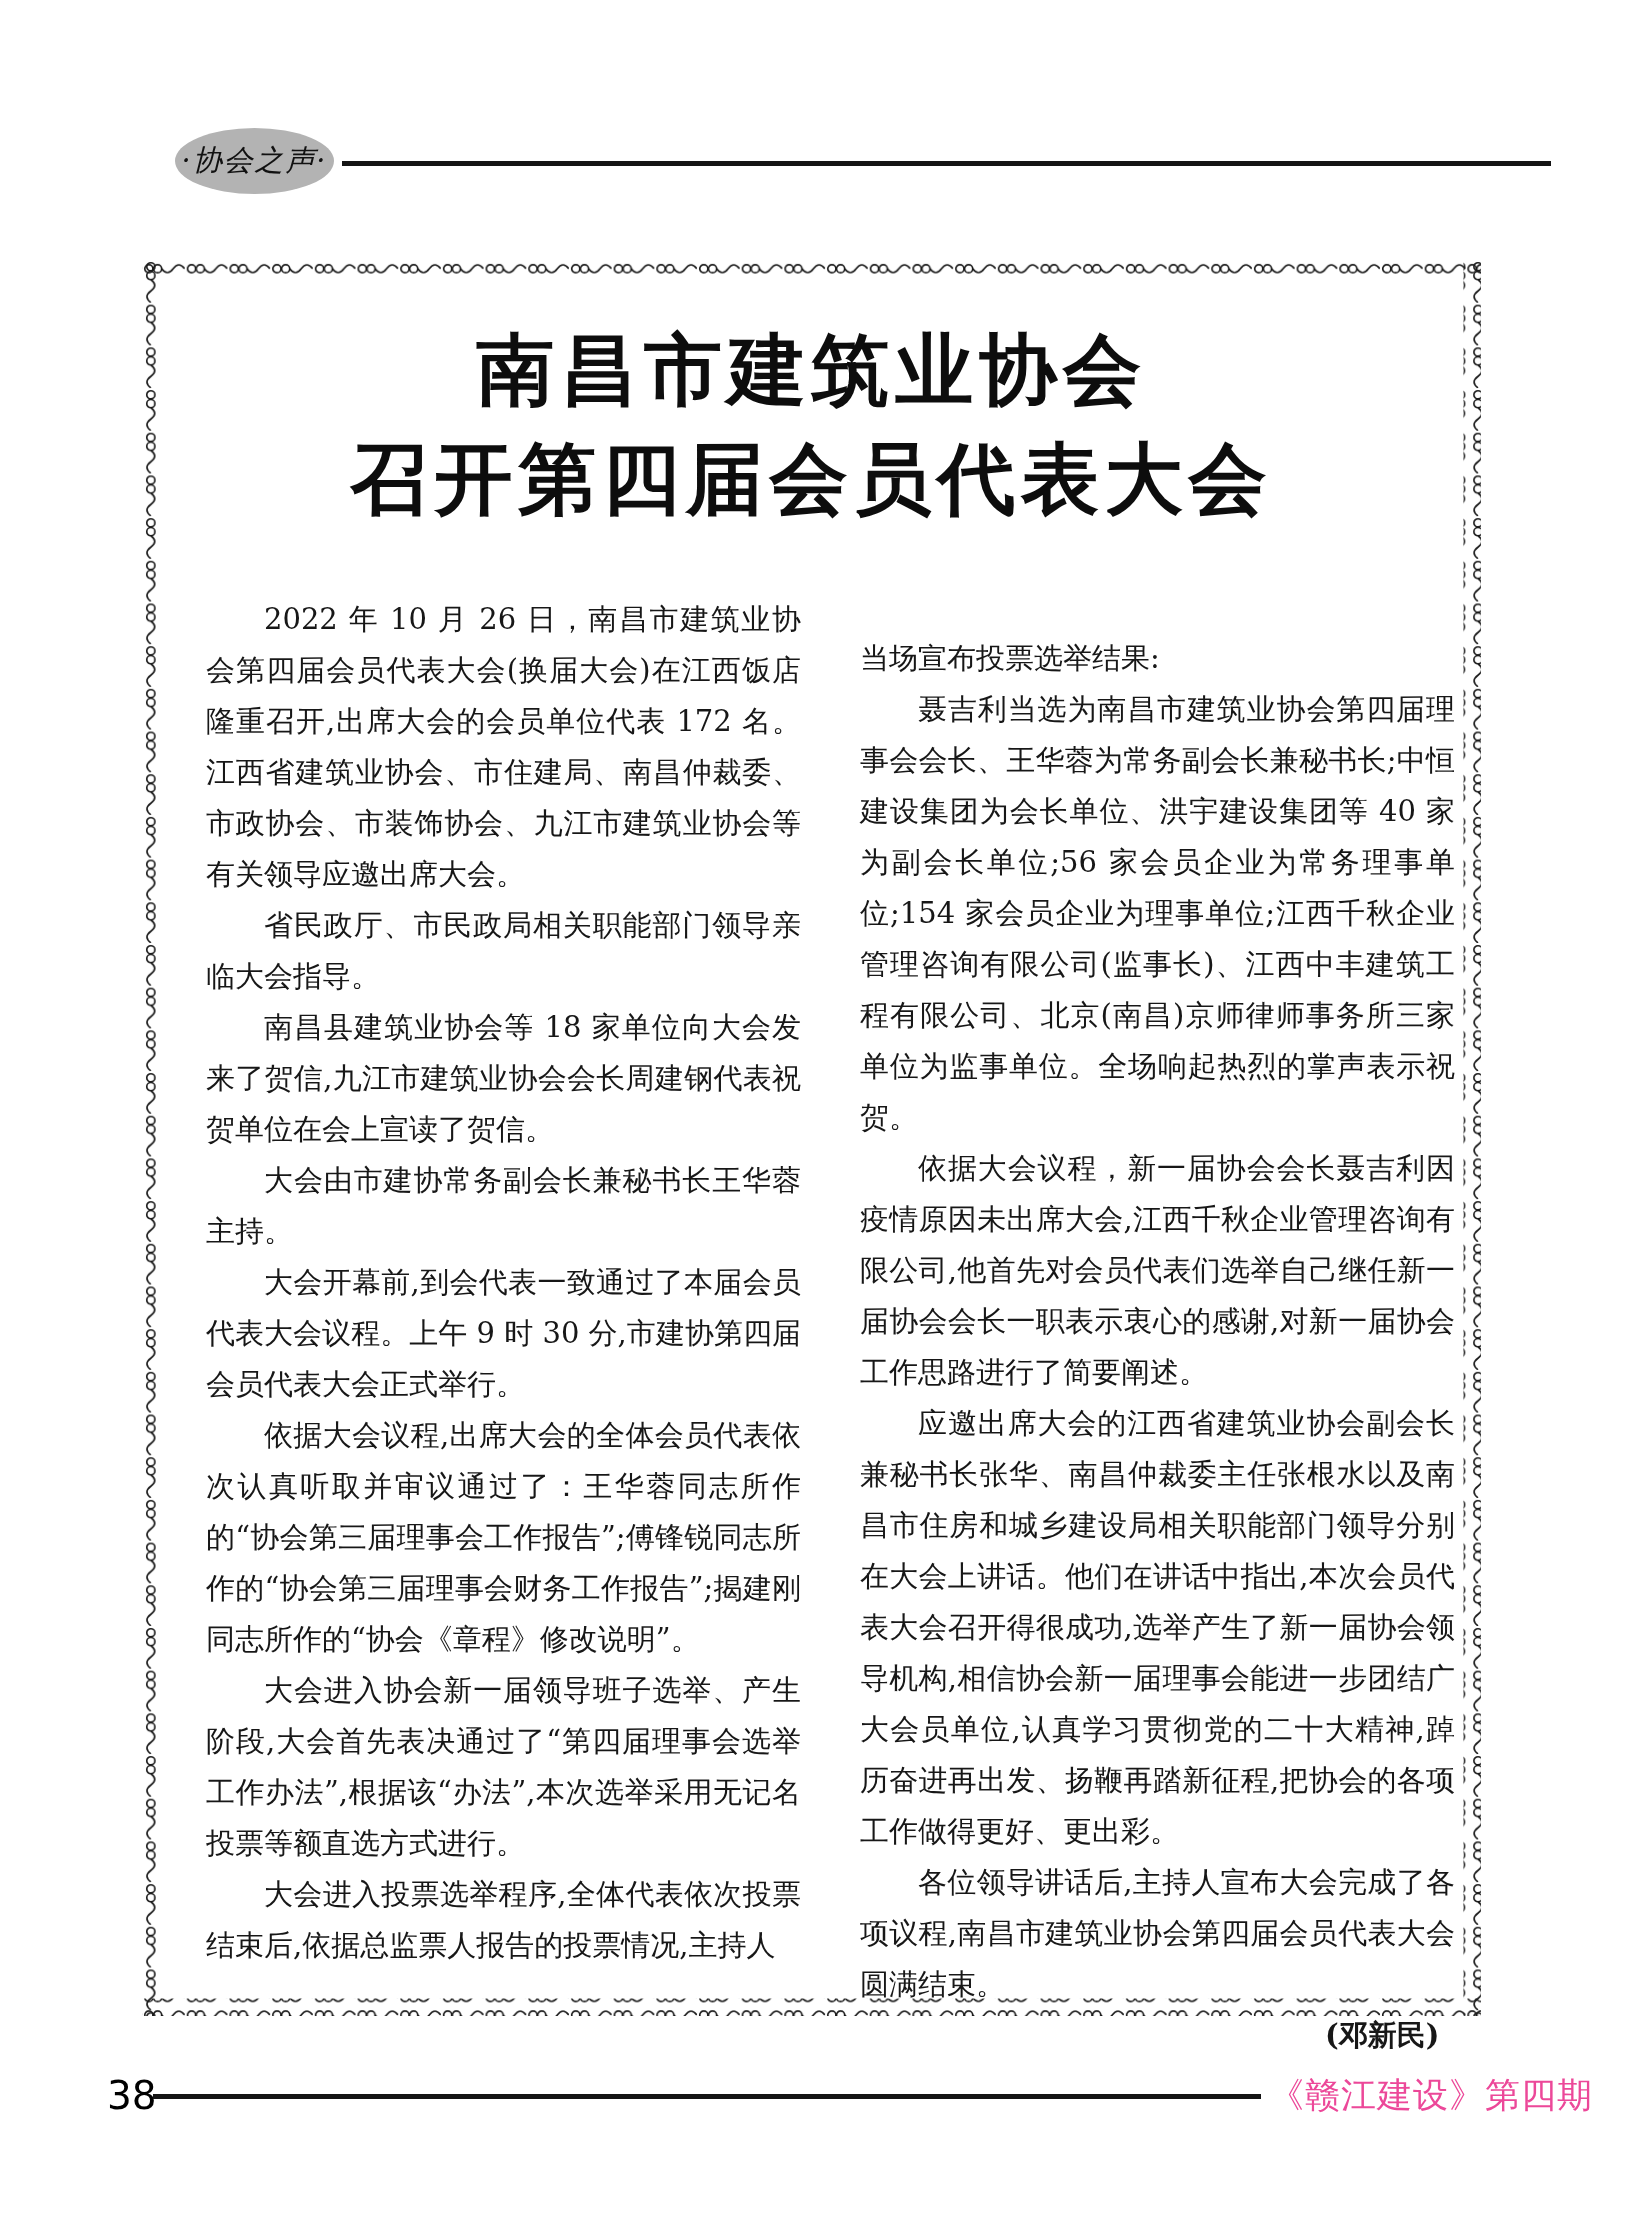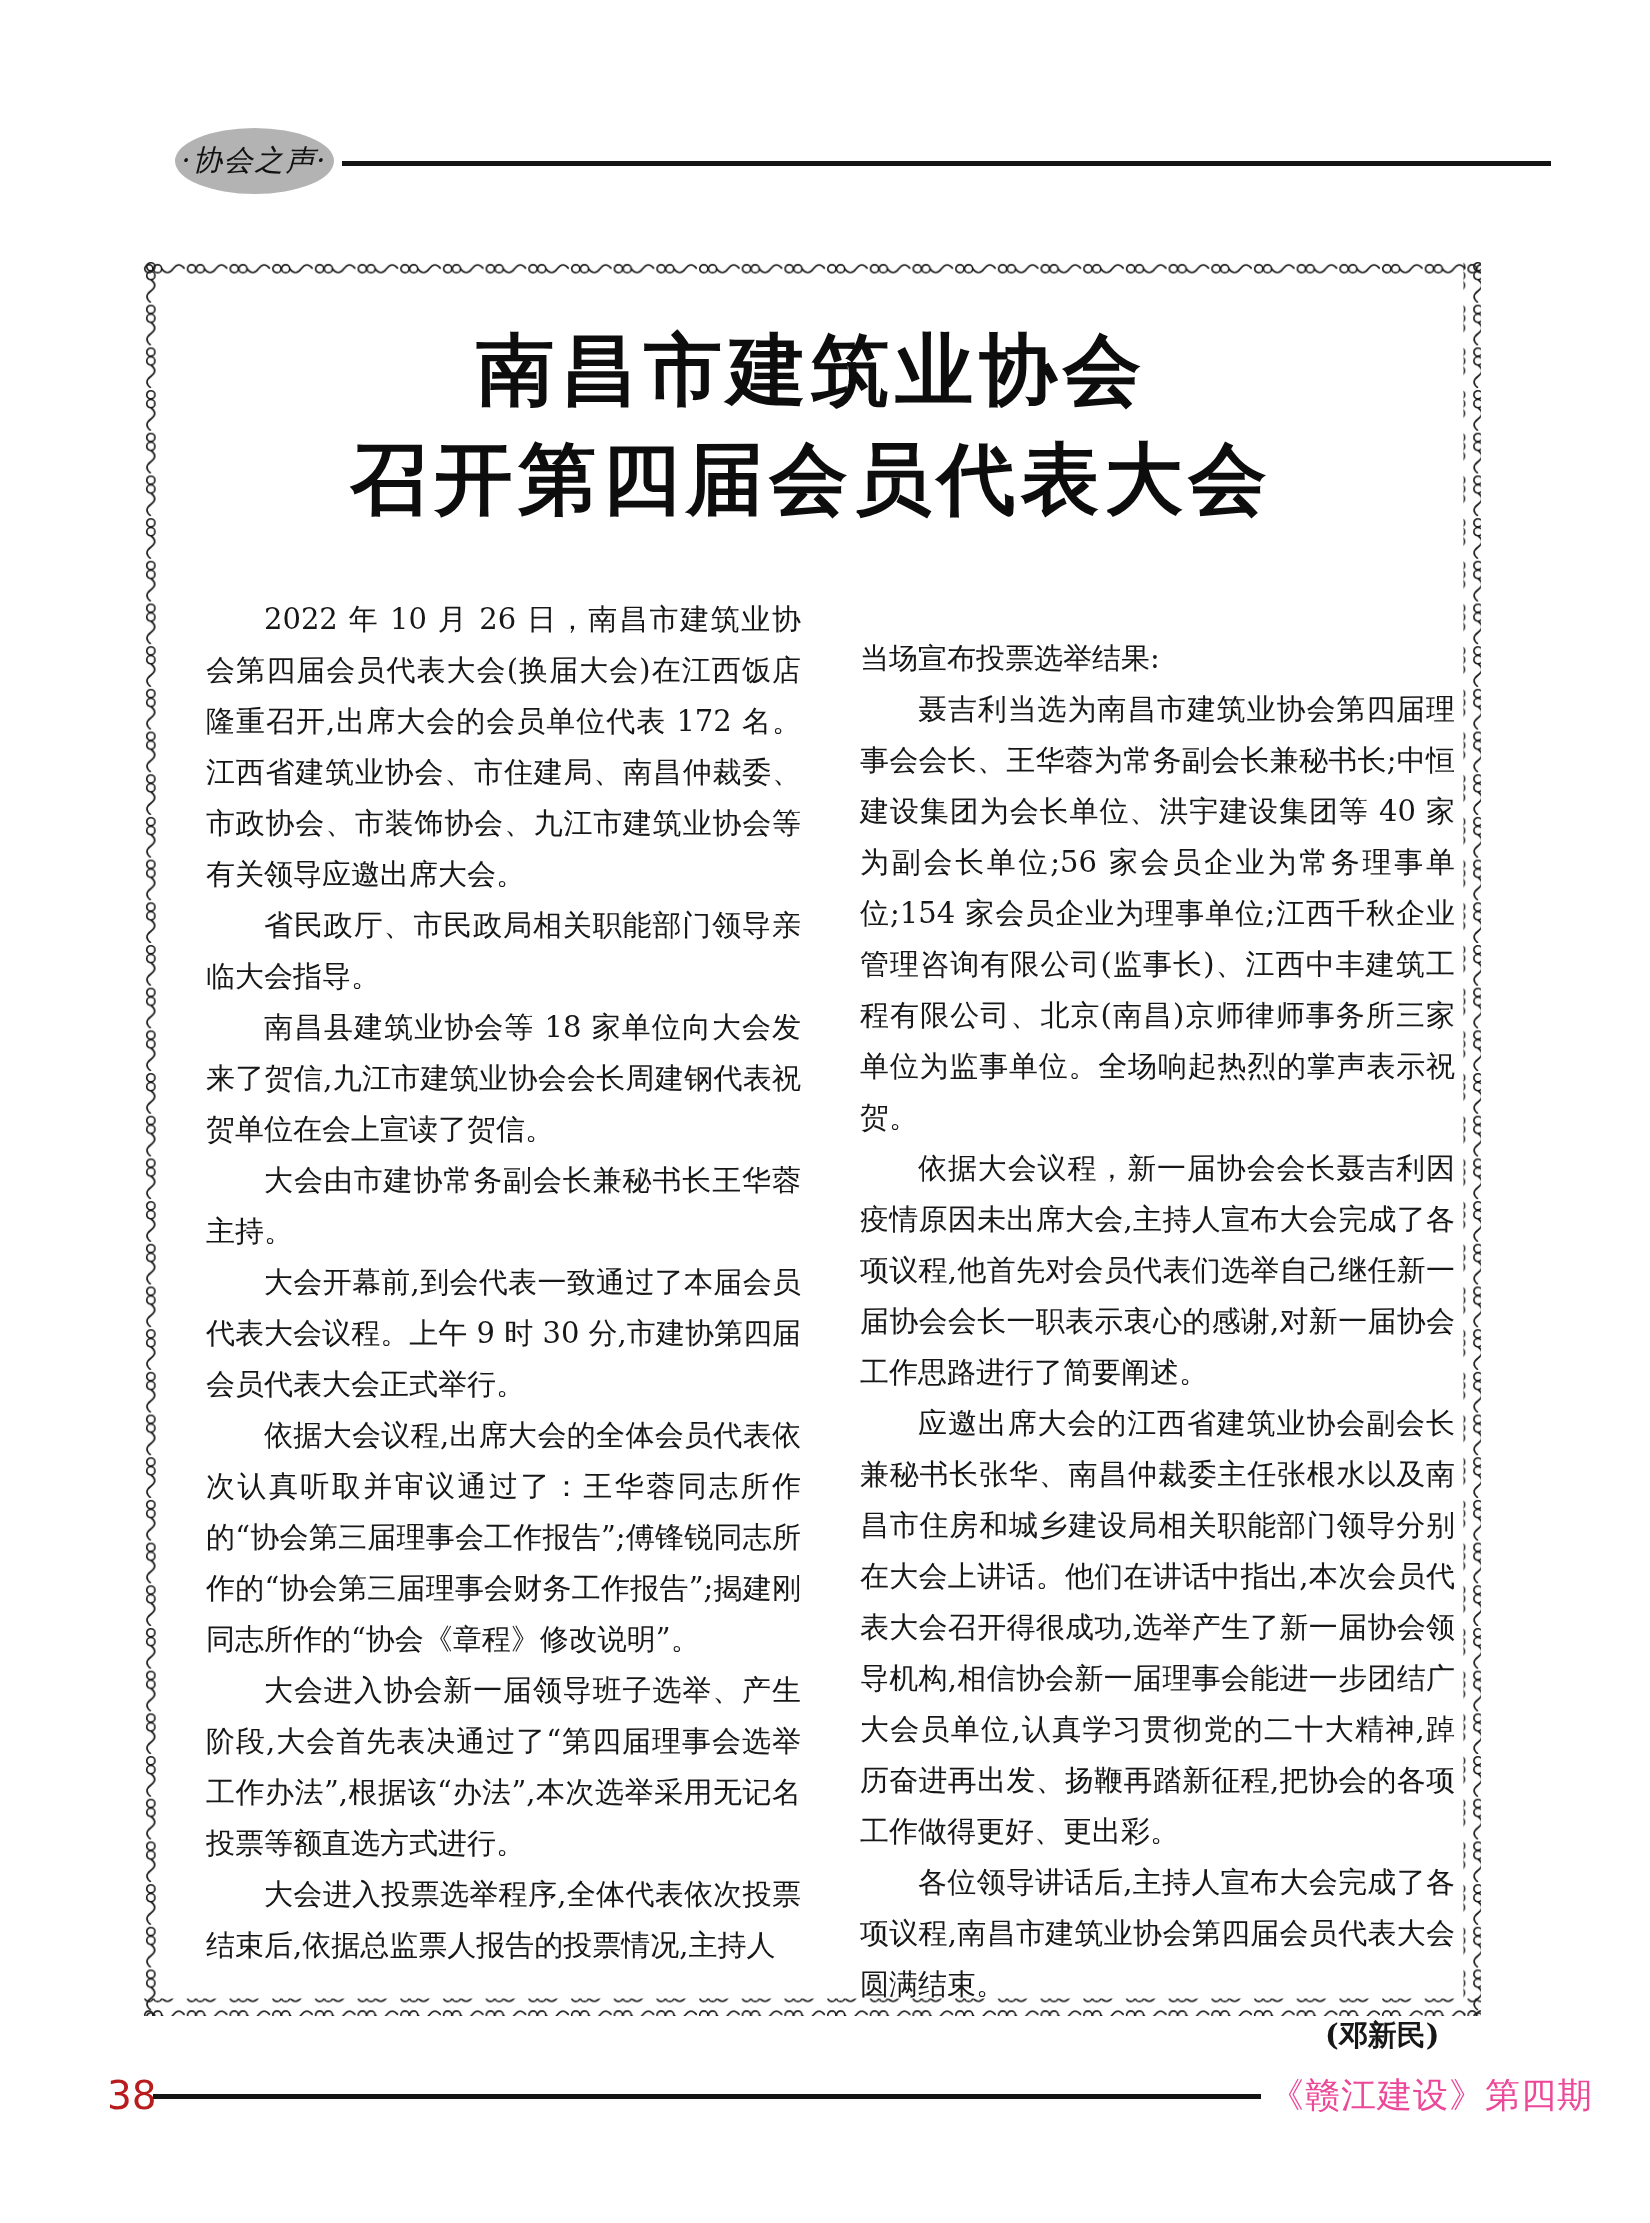--- a/index.html
+++ b/index.html
@@ -77,21 +77,21 @@
     text-align: right;
     padding-right: 15.5px;
     font-weight: bold;
   }
 
   
   .page-number {
     position: absolute; left: 107px; top: 2073px;
     font-family: "DejaVu Sans", "Liberation Sans", sans-serif;
     font-size: 39px;
-    color: #b91c1c;
+    color: #000000;
   }
   .footer-rule {
     position: absolute; left: 153px; top: 2094px;
     width: 1108px; height: 4.9px;
     background: #141414;
   }
   .journal-name {
     position: absolute; left: 1269px; top: 2072px;
     font-size: 35px;
     letter-spacing: 1px;
@@ -145,21 +145,21 @@
   <p>大会由市建协常务副会长兼秘书长王华蓉主持。</p>
   <p>大会开幕前,到会代表一致通过了本届会员代表大会议程。上午 9 时 30 分,市建协第四届会员代表大会正式举行。</p>
   <p>依据大会议程,出席大会的全体会员代表依次认真听取并审议通过了：王华蓉同志所作的“协会第三届理事会工作报告”;傅锋锐同志所作的“协会第三届理事会财务工作报告”;揭建刚同志所作的“协会《章程》修改说明”。</p>
   <p>大会进入协会新一届领导班子选举、产生阶段,大会首先表决通过了“第四届理事会选举工作办法”,根据该“办法”,本次选举采用无记名投票等额直选方式进行。</p>
   <p>大会进入投票选举程序,全体代表依次投票结束后,依据总监票人报告的投票情况,主持人</p>
 </div>
 
 <div class="column column-right">
   <p class="no-indent">当场宣布投票选举结果:</p>
   <p>聂吉利当选为南昌市建筑业协会第四届理事会会长、王华蓉为常务副会长兼秘书长;中恒建设集团为会长单位、洪宇建设集团等 40 家为副会长单位;56 家会员企业为常务理事单位;154 家会员企业为理事单位;江西千秋企业管理咨询有限公司(监事长)、江西中丰建筑工程有限公司、北京(南昌)京师律师事务所三家单位为监事单位。全场响起热烈的掌声表示祝贺。</p>
-  <p>依据大会议程，新一届协会会长聂吉利因疫情原因未出席大会,主持人宣布大会完成了各项议程,他首先对会员代表们选举自己继任新一届协会会长一职表示衷心的感谢,对新一届协会工作思路进行了简要阐述。</p>
+  <p>依据大会议程，新一届协会会长聂吉利因疫情原因未出席大会,江西千秋企业管理咨询有限公司,他首先对会员代表们选举自己继任新一届协会会长一职表示衷心的感谢,对新一届协会工作思路进行了简要阐述。</p>
   <p>应邀出席大会的江西省建筑业协会副会长兼秘书长张华、南昌仲裁委主任张根水以及南昌市住房和城乡建设局相关职能部门领导分别在大会上讲话。他们在讲话中指出,本次会员代表大会召开得很成功,选举产生了新一届协会领导机构,相信协会新一届理事会能进一步团结广大会员单位,认真学习贯彻党的二十大精神,踔历奋进再出发、扬鞭再踏新征程,把协会的各项工作做得更好、更出彩。</p>
   <p>各位领导讲话后,主持人宣布大会完成了各项议程,南昌市建筑业协会第四届会员代表大会圆满结束。</p>
   <p class="byline">(邓新民)</p>
 </div>
 
 <div class="page-number">38</div>
 <div class="footer-rule"></div>
 <div class="journal-name">《赣江建设》第四期</div>
 
 

